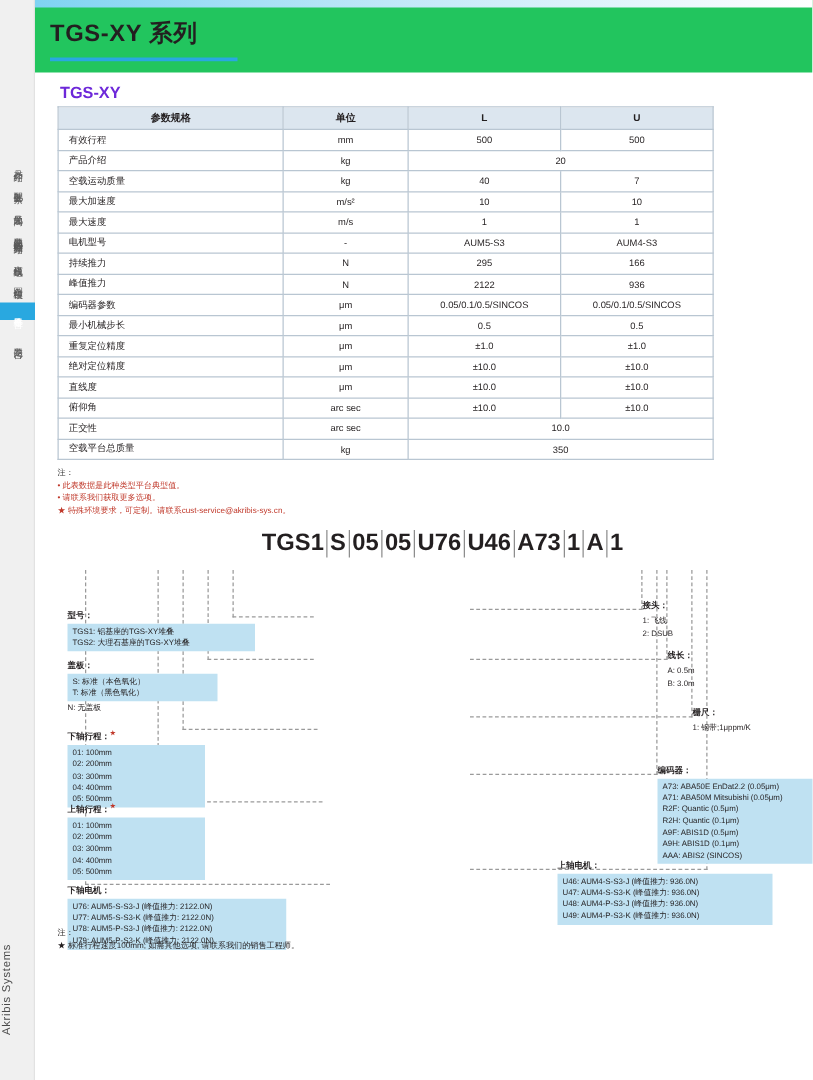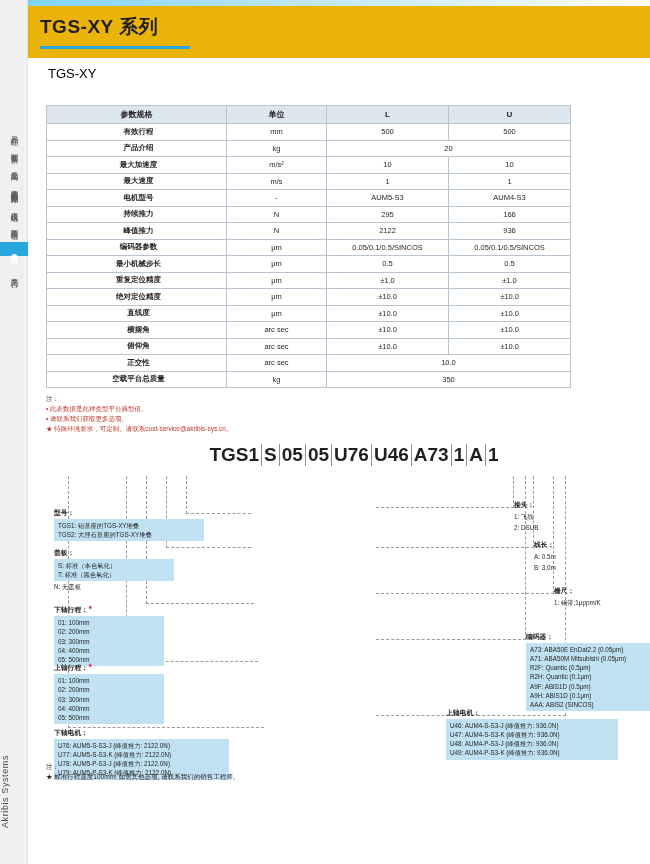--- a/index.html
+++ b/index.html
@@ -48,43 +48,43 @@
     transform: rotate(180deg);
     font-size: 9px;
     color: #4a4a4a;
     text-align: center;
     letter-spacing: 0.6px;
   }
 
   
   .header-band {
     position: absolute; left: 28px; top: 0; width: 622px; height: 58px;
-    background: #eab308;
+    background: #22c55e;
   }
   .header-accent {
     position: absolute; left: 0; top: 0; width: 100%; height: 6px;
     background: linear-gradient(to right, #7fd3f2 0%, #bfe7f8 45%, #ffffff 100%);
   }
   .header-title {
     position: absolute; left: 12px; top: 14px;
     font-size: 19px; font-weight: bold; color: #231f20;
     letter-spacing: 0.5px;
   }
   .header-underline {
     position: absolute; left: 12px; top: 46px; width: 150px; height: 3px;
     background: #29a8e0;
   }
 
   
   .content {
     position: absolute; left: 46px; top: 66px; width: 580px;
   }
   .section-title {
-    font-size: 13px; font-weight: normal; color: #000000;
-    margin: 0 0 24px 2px;
+    font-size: 13px; font-weight: bold; color: #6d28d9;
+    margin: 0 0 4px 2px;
   }
 
   
   table.spec {
     border-collapse: collapse;
     width: 524px;
     font-size: 7.5px;
     table-layout: fixed;
   }
   table.spec th, table.spec td {
@@ -97,23 +97,22 @@
     white-space: nowrap;
     overflow: hidden;
   }
   table.spec thead th {
     background: #dce6ef;
     font-weight: bold;
     font-size: 8px;
     height: 18px;
   }
   table.spec td.param {
-    text-align: center;
+    text-align: left;
     padding-left: 8px;
-    font-weight: bold;
   }
   table.spec col.c1 { width: 180px; }
   table.spec col.c2 { width: 100px; }
   table.spec col.c3 { width: 122px; }
   table.spec col.c4 { width: 122px; }
 
   
   .notes {
     margin-top: 6px;
     font-size: 6.5px;
@@ -236,20 +235,26 @@
           <td>mm</td>
           <td>500</td>
           <td>500</td>
         </tr>
       <tr>
           <td class="param">产品介绍</td>
           <td>kg</td>
           <td colspan="2">20</td>
         </tr>
       <tr>
+          <td class="param">空载运动质量</td>
+          <td>kg</td>
+          <td>40</td>
+          <td>7</td>
+        </tr>
+      <tr>
           <td class="param">最大加速度</td>
           <td>m/s²</td>
           <td>10</td>
           <td>10</td>
         </tr>
       <tr>
           <td class="param">最大速度</td>
           <td>m/s</td>
           <td>1</td>
           <td>1</td>
@@ -292,26 +297,20 @@
         </tr>
       <tr>
           <td class="param">绝对定位精度</td>
           <td>μm</td>
           <td>±10.0</td>
           <td>±10.0</td>
         </tr>
       <tr>
           <td class="param">直线度</td>
           <td>μm</td>
-          <td>±10.0</td>
-          <td>±10.0</td>
-        </tr>
-      <tr>
-          <td class="param">横摆角</td>
-          <td>arc sec</td>
           <td>±10.0</td>
           <td>±10.0</td>
         </tr>
       <tr>
           <td class="param">俯仰角</td>
           <td>arc sec</td>
           <td>±10.0</td>
           <td>±10.0</td>
         </tr>
       <tr>

